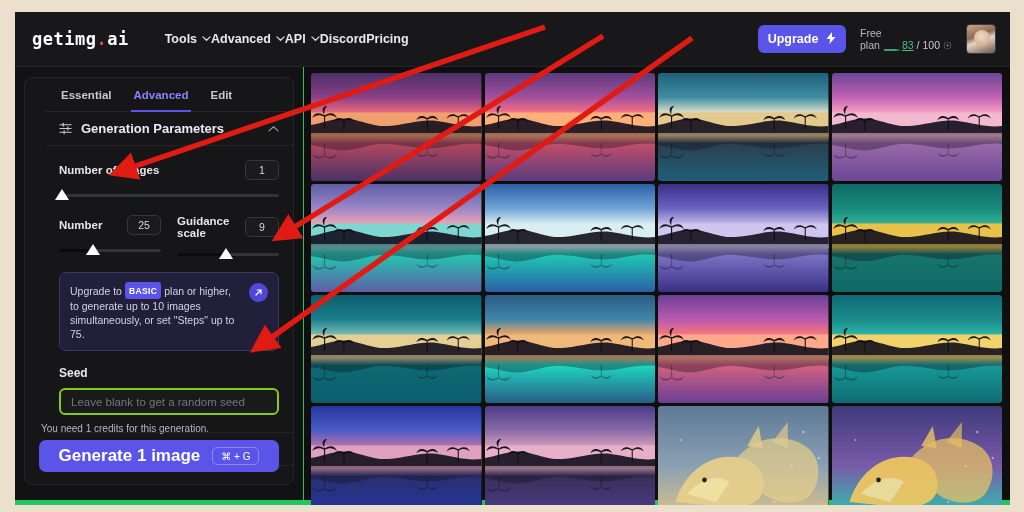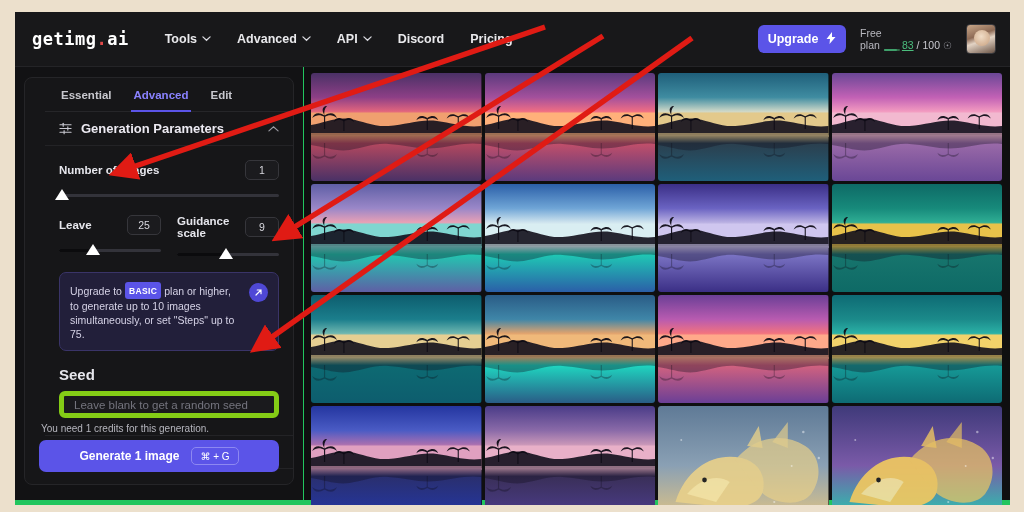--- a/index.html
+++ b/index.html
@@ -34,21 +34,21 @@
     margin-left: 17px;
     font-family: "DejaVu Sans Mono", monospace;
     font-size: 17px;
     font-weight: 700;
     color: #ffffff;
     letter-spacing: 0.5px;
   }
   .brand .dot { color: #e14a4a; }
   .navlinks {
     display: flex; align-items: center;
-    margin-left: 36px; gap: 26px;
+    margin-left: 36px; 
   }
   .navlink {
     display: flex; align-items: center; gap: 5px;
     font-size: 12.5px; font-weight: 700;
     color: #e9e9ec;
     cursor: pointer;
   }
   .caret {
     width: 9px; height: 9px;
     display: inline-block;
@@ -225,26 +225,26 @@
   .note-arrow-btn {
     width: 19px; height: 19px; border-radius: 50%;
     background: #4f48d6;
     color: #fff; flex: none;
     display: flex; align-items:center; justify-content:center;
     font-size: 10px;
     cursor: pointer;
     margin-top: 1px;
   }
 
-  .seed-label { margin-top: 15px; font-size: 15px; font-weight: 700; color: #e6e6ec; }
+  .seed-label { margin-top: 15px; font-size: 12px; font-weight: 700; color: #e6e6ec; }
   .seed-input {
     margin-top: 8px;
     width: 100%; height: 27px;
     background: #1a1a1d;
-    border: 5px solid #84cc16;
+    border: 2px solid #84cc16;
     border-radius: 6px;
     color: #7d7d87;
     font-size: 11.5px;
     padding: 0 10px;
     font-family: "Liberation Sans", sans-serif;
     outline: none;
   }
   .seed-input::placeholder { color: #74747e; }
 
   .adv-row {
@@ -268,21 +268,21 @@
     position: absolute;
     left: 14px; right: 14px; bottom: 12px;
     height: 32px;
     background: #5b54e8;
     border: none; border-radius: 7px;
     color: #fff;
     display: flex; align-items: center; justify-content: center;
     gap: 12px;
     cursor: pointer;
   }
-  .gen-btn-label { font-size: 12px; font-weight: 700; }
+  .gen-btn-label { font-size: 17px; font-weight: 700; }
   .kbd {
     border: 1px solid #8d88f1;
     border-radius: 5px;
     font-size: 10px;
     padding: 2.5px 8px;
     color: #ffffff;
   }
 
   
   #gallery {
@@ -432,21 +432,21 @@
           <div class="slider">
             <div class="track"></div>
             <div class="track-fill" style="width:0%"></div>
             <div class="thumb" style="left:-4px"></div>
           </div>
 
           
           <div class="dual" style="margin-top:18px">
             <div>
               <div class="row-label">
-                <span class="field-label">Leave</span>
+                <span class="field-label">Number</span>
                 <span class="value-box">25</span>
               </div>
               <div class="slider">
                 <div class="track"></div>
                 <div class="track-fill" style="width:30%"></div>
                 <div class="thumb" style="left:26%"></div>
               </div>
             </div>
             <div>
               <div class="row-label">

